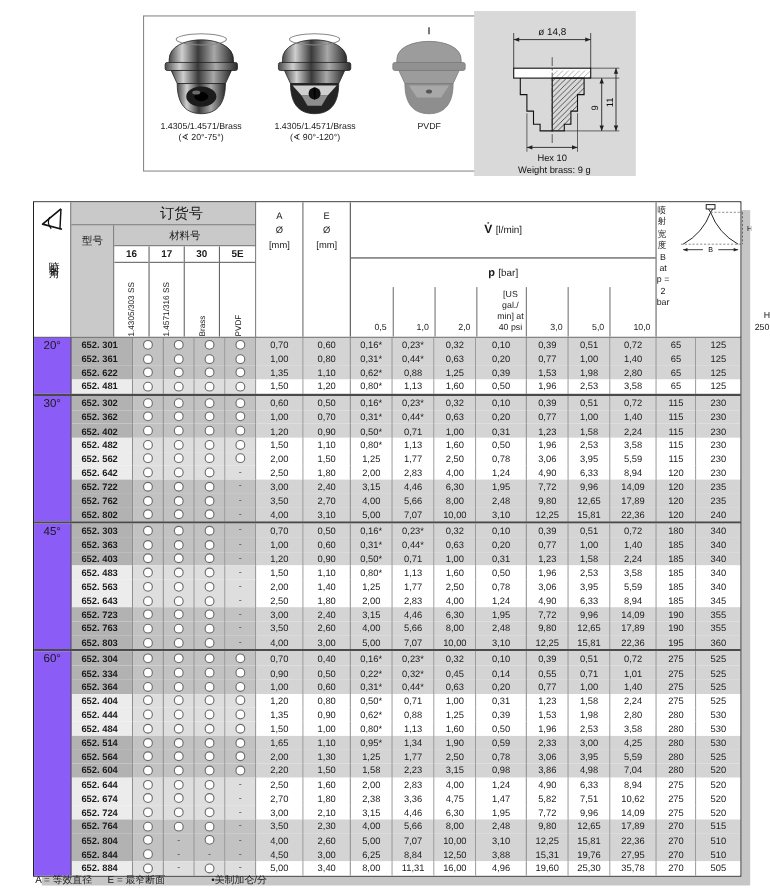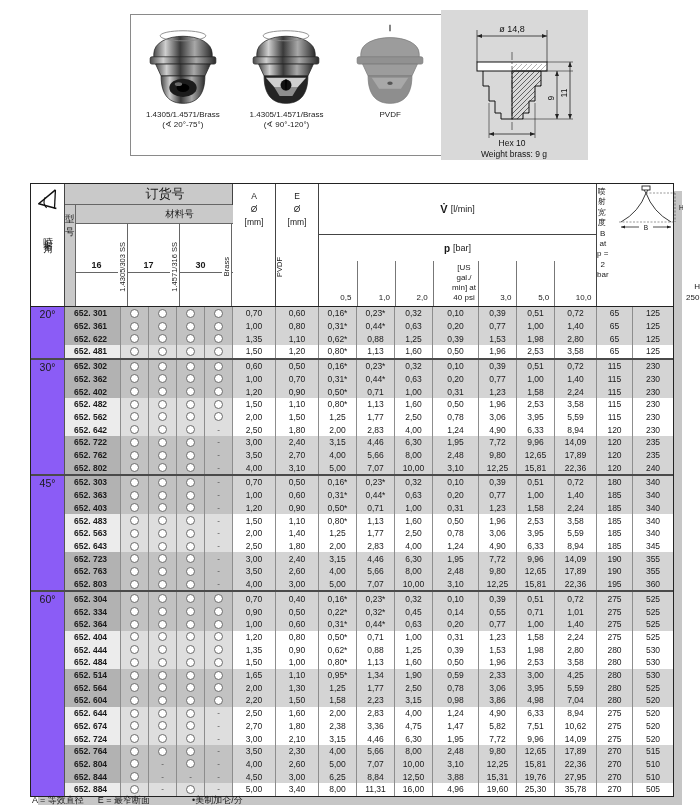--- a/index.html
+++ b/index.html
@@ -8,42 +8,42 @@
 
   
   .photo-box{position:absolute;left:130px;top:14px;width:313px;height:142px;
              border:1px solid #8a8a8a;background:#fff;box-sizing:border-box;
              display:flex;justify-content:space-around;align-items:flex-start;padding-top:8px;}
   .nozzle-fig{width:98px;text-align:center;}
   .nozzle-fig svg{display:block;margin:0 auto;}
   .caption{font-size:8px;line-height:1.3;margin-top:3px;white-space:nowrap;}
 
   
-  .drawing-box{position:absolute;left:441px;top:10px;width:147px;height:150px;background:#d9d9d9;}
+  .drawing-box{position:absolute;left:431px;top:10px;width:147px;height:150px;background:#d9d9d9;}
 
   
   .dtable{position:absolute;left:30px;top:183px;width:642px;border:1.5px solid #222;
           box-sizing:content-box;background:#fff;box-shadow:8px 8px 0 #c6c6c6;}
   
   .thead{position:relative;height:122px;border-bottom:1.5px solid #222;display:flex;font-size:8.5px;}
   .h-angle{width:34px;border-right:1px solid #444;box-sizing:border-box;
            display:flex;flex-direction:column;align-items:center;padding-top:3px;background:#fff;}
   .v-cjk{margin-top:14px;font-size:10px;line-height:1.45;writing-mode:vertical-rl;text-orientation:upright;letter-spacing:3px;}
   .h-order{width:168px;box-sizing:border-box;border-right:1px solid #444;display:flex;flex-direction:column;}
   .h-order-top{height:20px;background:#c9c9c9;border-bottom:1px solid #666;
                display:flex;align-items:center;justify-content:center;font-size:13px;padding-left:33px;}
   .h-order-bottom{flex:1;display:flex;}
   .h-model{width:56px;background:#c9c9c9;border-right:1px solid #666;box-sizing:border-box;
            display:flex;justify-content:center;padding-top:8px;font-size:9.5px;}
   .h-mats{flex:1;display:flex;flex-direction:column;}
   .h-mats-top{height:18px;background:#c9c9c9;border-bottom:1px solid #666;
               display:flex;align-items:center;justify-content:center;font-size:9.5px;}
   .h-mat-cols{flex:1;display:flex;background:#fff;}
-  .h-mat-col{width:52px;box-sizing:border-box;border-right:1px solid #666;
-             display:flex;flex-direction:row;align-items:center;}
+  .h-mat-col{width:32px;box-sizing:border-box;border-right:1px solid #666;
+             display:flex;flex-direction:column;align-items:center;}
   .h-mat-col:last-child{border-right:none;align-items:center;}
   .mat-code{font-weight:bold;font-size:9px;border-bottom:1px solid #666;width:100%;
             text-align:center;padding:2px 0;box-sizing:border-box;}
   .mat-name{flex:1;display:flex;align-items:flex-end;padding-bottom:4px;font-size:7.5px;
             writing-mode:vertical-rl;transform:rotate(180deg);white-space:nowrap;}
   .h-ae{width:43px;box-sizing:border-box;border-right:1px solid #444;background:#fff;
         display:flex;flex-direction:column;align-items:center;padding-top:6px;line-height:1.5;font-size:8.5px;}
   .h-flow{width:278px;box-sizing:border-box;border-right:1px solid #444;display:flex;flex-direction:column;background:#fff;}
   .h-flow-top{height:50px;border-bottom:1px solid #444;display:flex;align-items:center;justify-content:center;}
   .h-flow-top .vdot{font-weight:bold;font-size:11px;margin-right:3px;}

